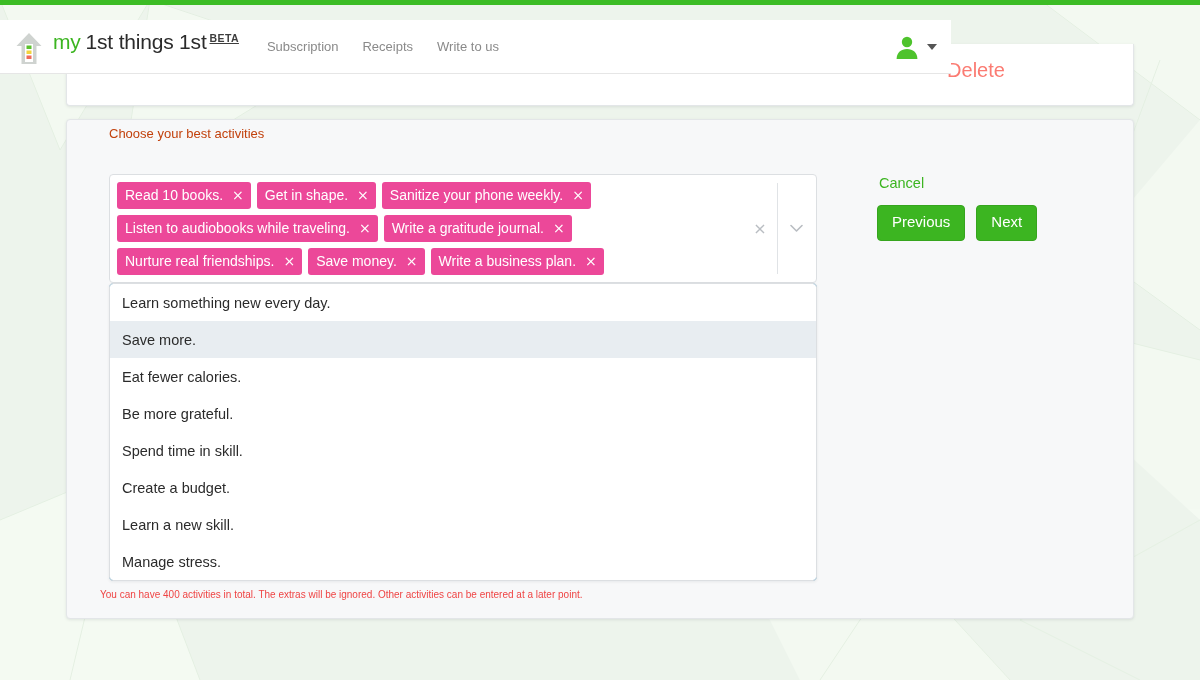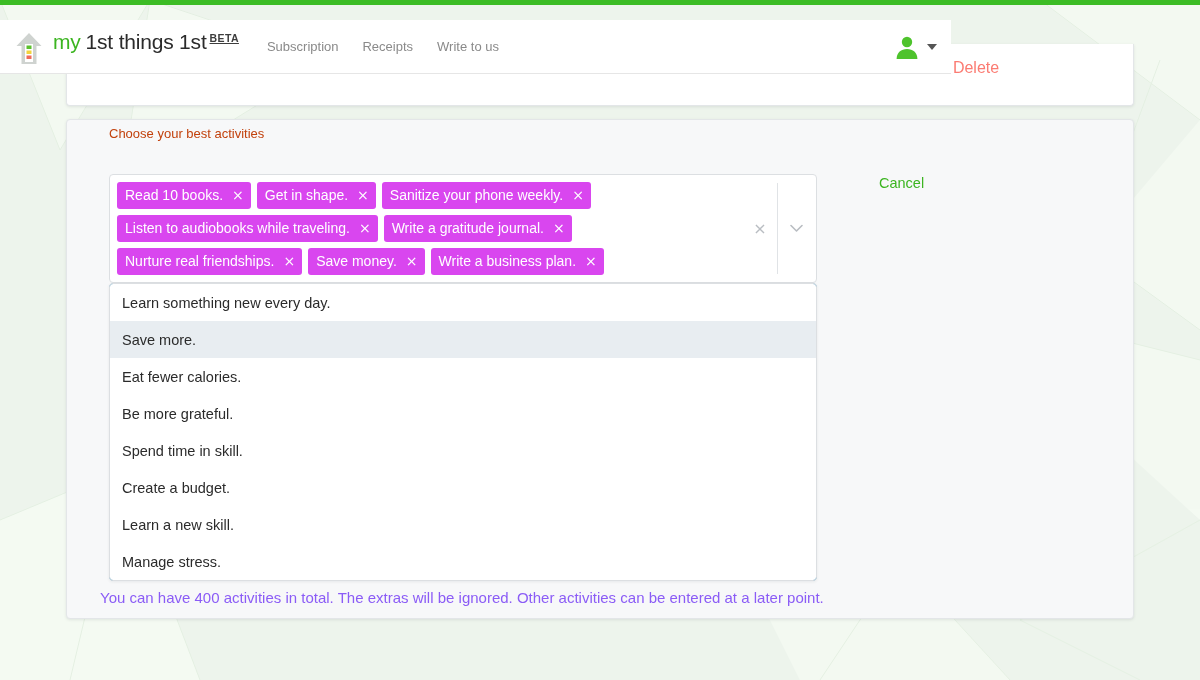--- a/index.html
+++ b/index.html
@@ -131,21 +131,21 @@
     border-top: none;
     border-top-left-radius: 0;
     border-top-right-radius: 0;
   }
   #delete-link {
     position: absolute;
     left: 0; right: 0;
     top: 14px;
     text-align: left;
     color: #fb7b72;
-    font-size: 16px;
+    font-size: 20px;
     text-decoration: none;
     cursor: pointer;
   }
   
   #delete-wrap {
     position: absolute;
     top: 15px;
     left: 843px;
     width: 132px;
     text-align: center;
@@ -183,21 +183,21 @@
   #tag-area {
     flex: 1 1 auto;
     padding: 7px 0 7px 7px;
     display: flex;
     flex-wrap: wrap;
     align-content: flex-start;
     gap: 6px 6px;
   }
 
   .tag {
-    background: #d946ef;
+    background: #ec4899;
     color: #ffffff;
     border-radius: 3px;
     font-size: 14px;
     line-height: 1;
     padding: 6px 7px 7px 8px;
     display: inline-flex;
     align-items: center;
     white-space: nowrap;
   }
   .tag-remove {
@@ -264,22 +264,22 @@
   }
   .dropdown-option.highlighted {
     background: #e8edf1;
   }
 
   
   #helper-text {
     position: absolute;
     top: 469px;
     left: 33px;
-    font-size: 15px;
-    color: #8b5cf6;
+    font-size: 10px;
+    color: #ef4444;
   }
 
   
   #actions {
     position: absolute;
     top: 54px;
     left: 810px;
     width: 220px;
   }
   #cancel-link {
@@ -432,15 +432,19 @@
       <div class="dropdown-option">Spend time in skill.</div>
       <div class="dropdown-option">Create a budget.</div>
       <div class="dropdown-option">Learn a new skill.</div>
       <div class="dropdown-option">Manage stress.</div>
     </div>
 
   <div id="helper-text">You can have 400 activities in total. The extras will be ignored. Other activities can be entered at a later point.</div>
 
   <div id="actions">
     <a id="cancel-link" href="#">Cancel</a>
+    <div id="action-buttons">
+      <button class="btn-green">Previous</button>
+      <button class="btn-green">Next</button>
+    </div>
   </div>
 
 </div>
 
 </body></html>

